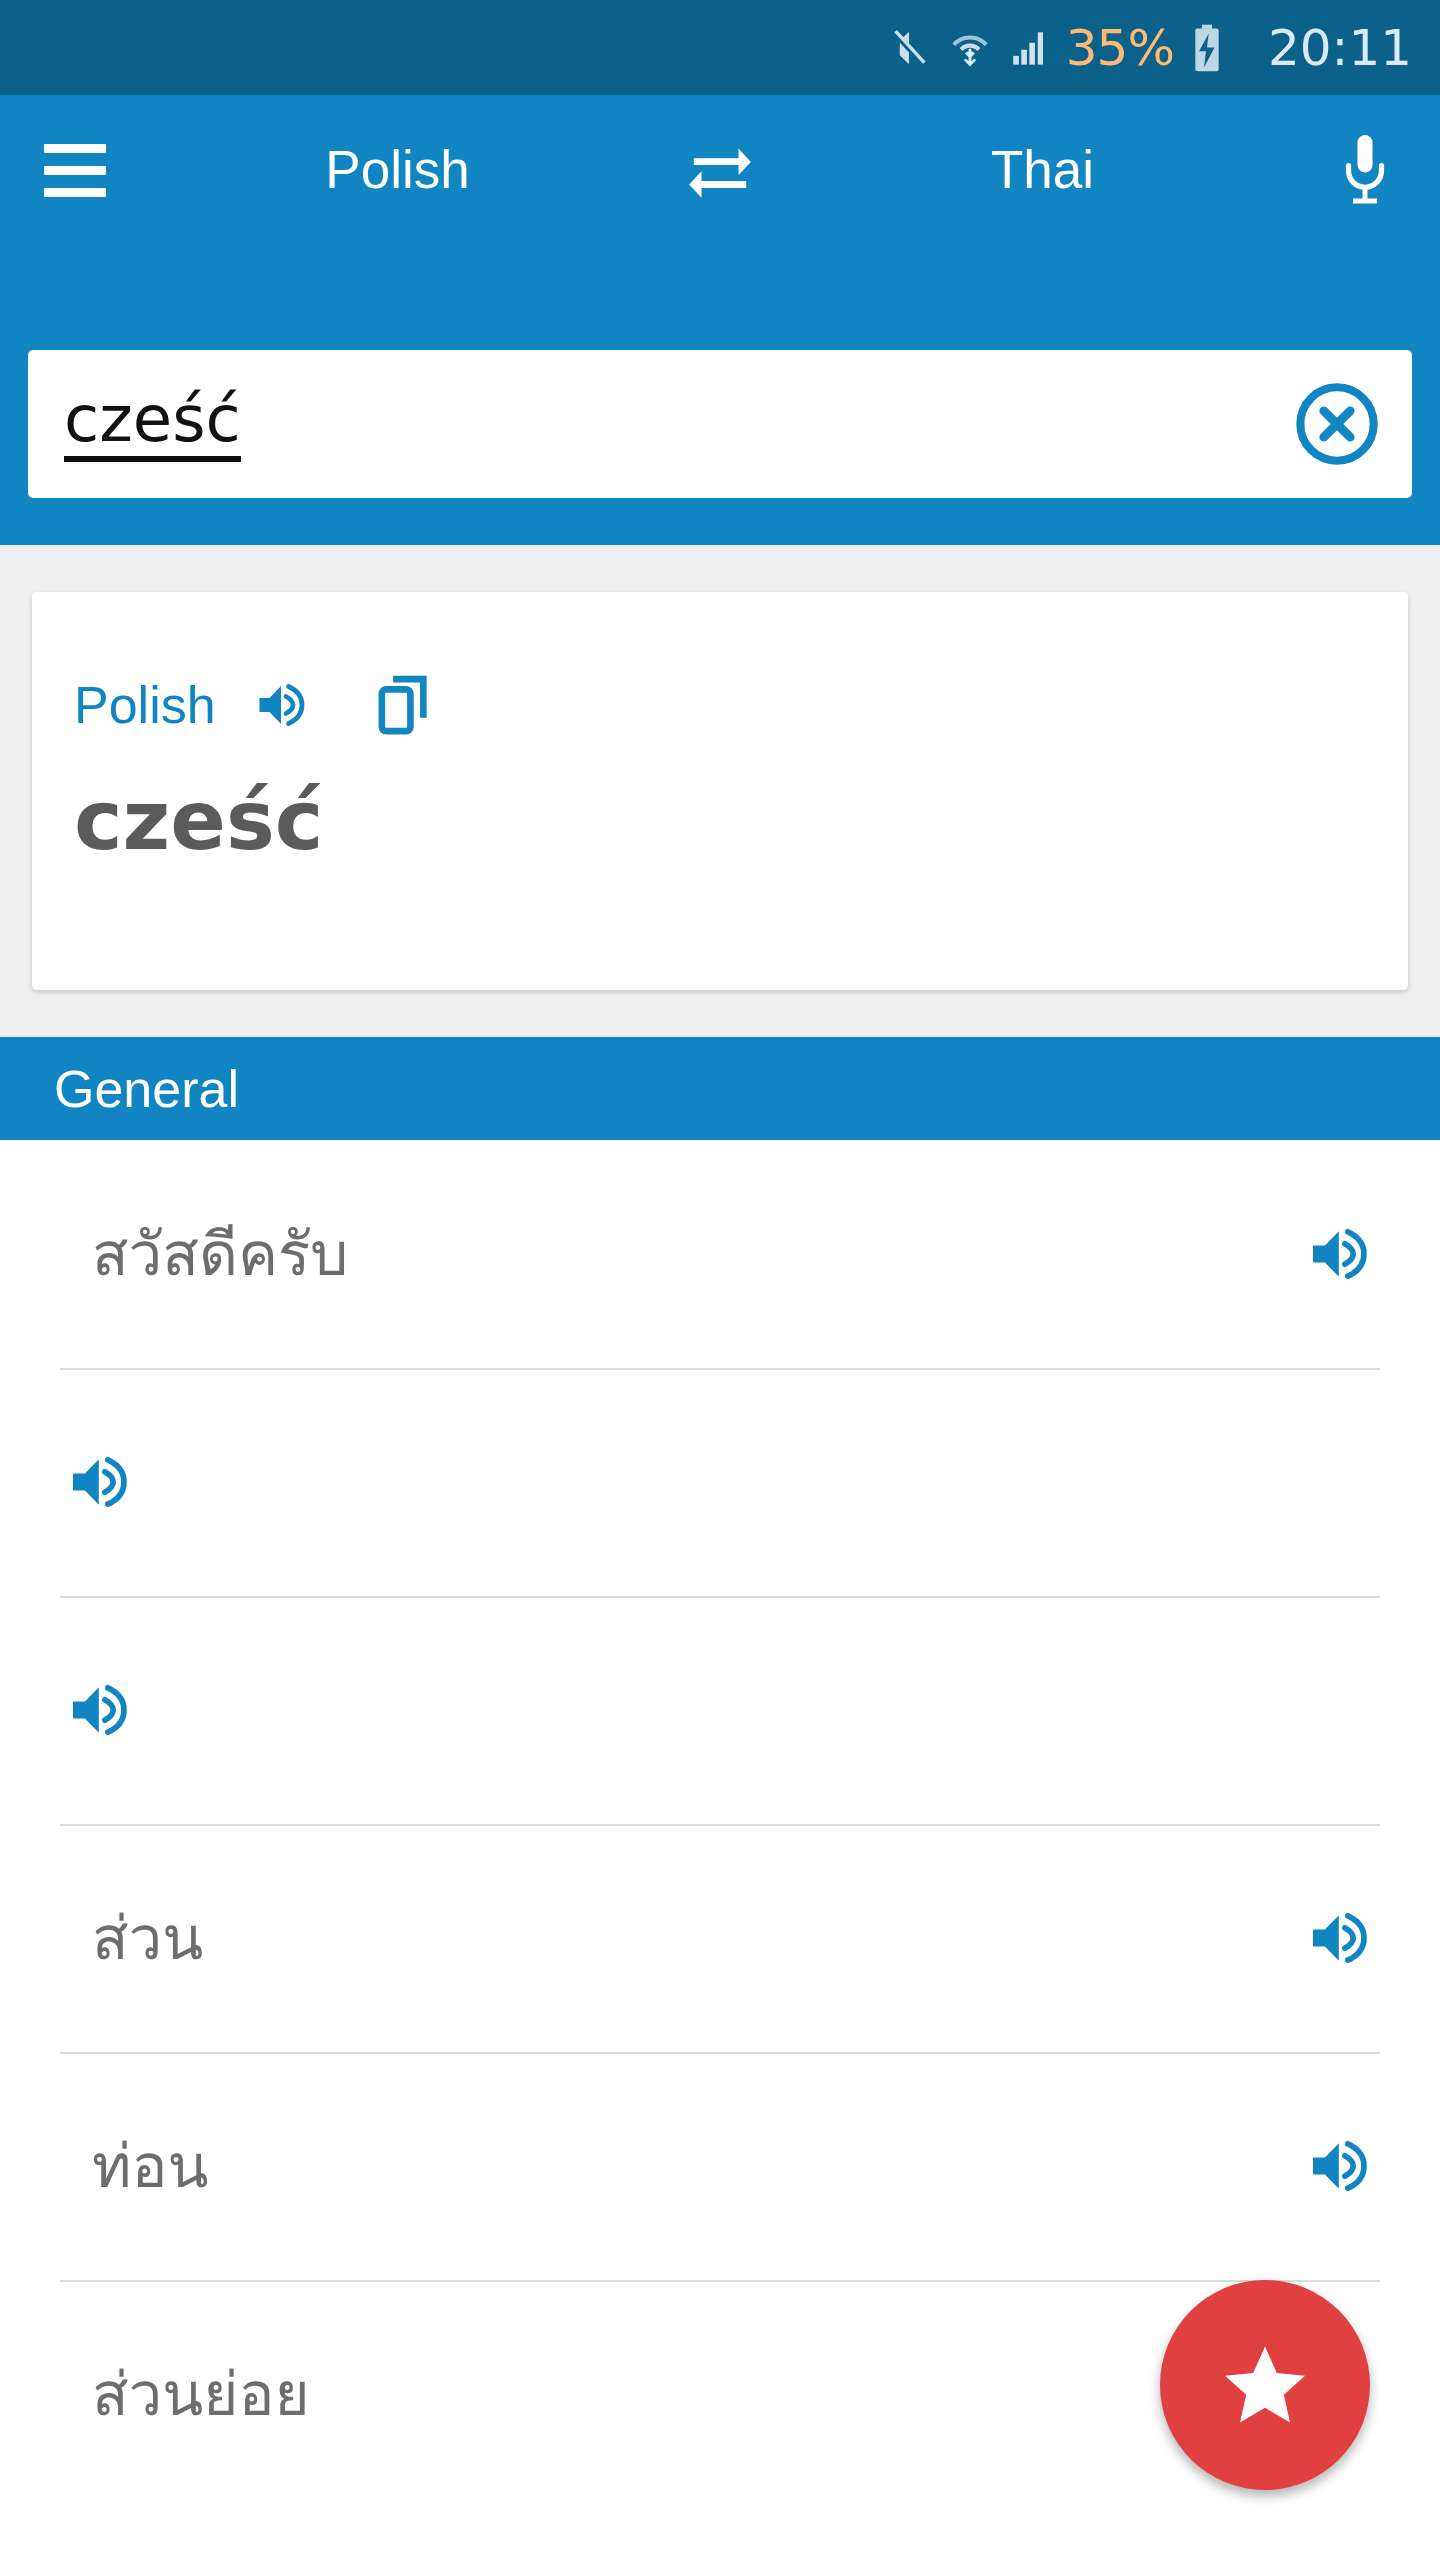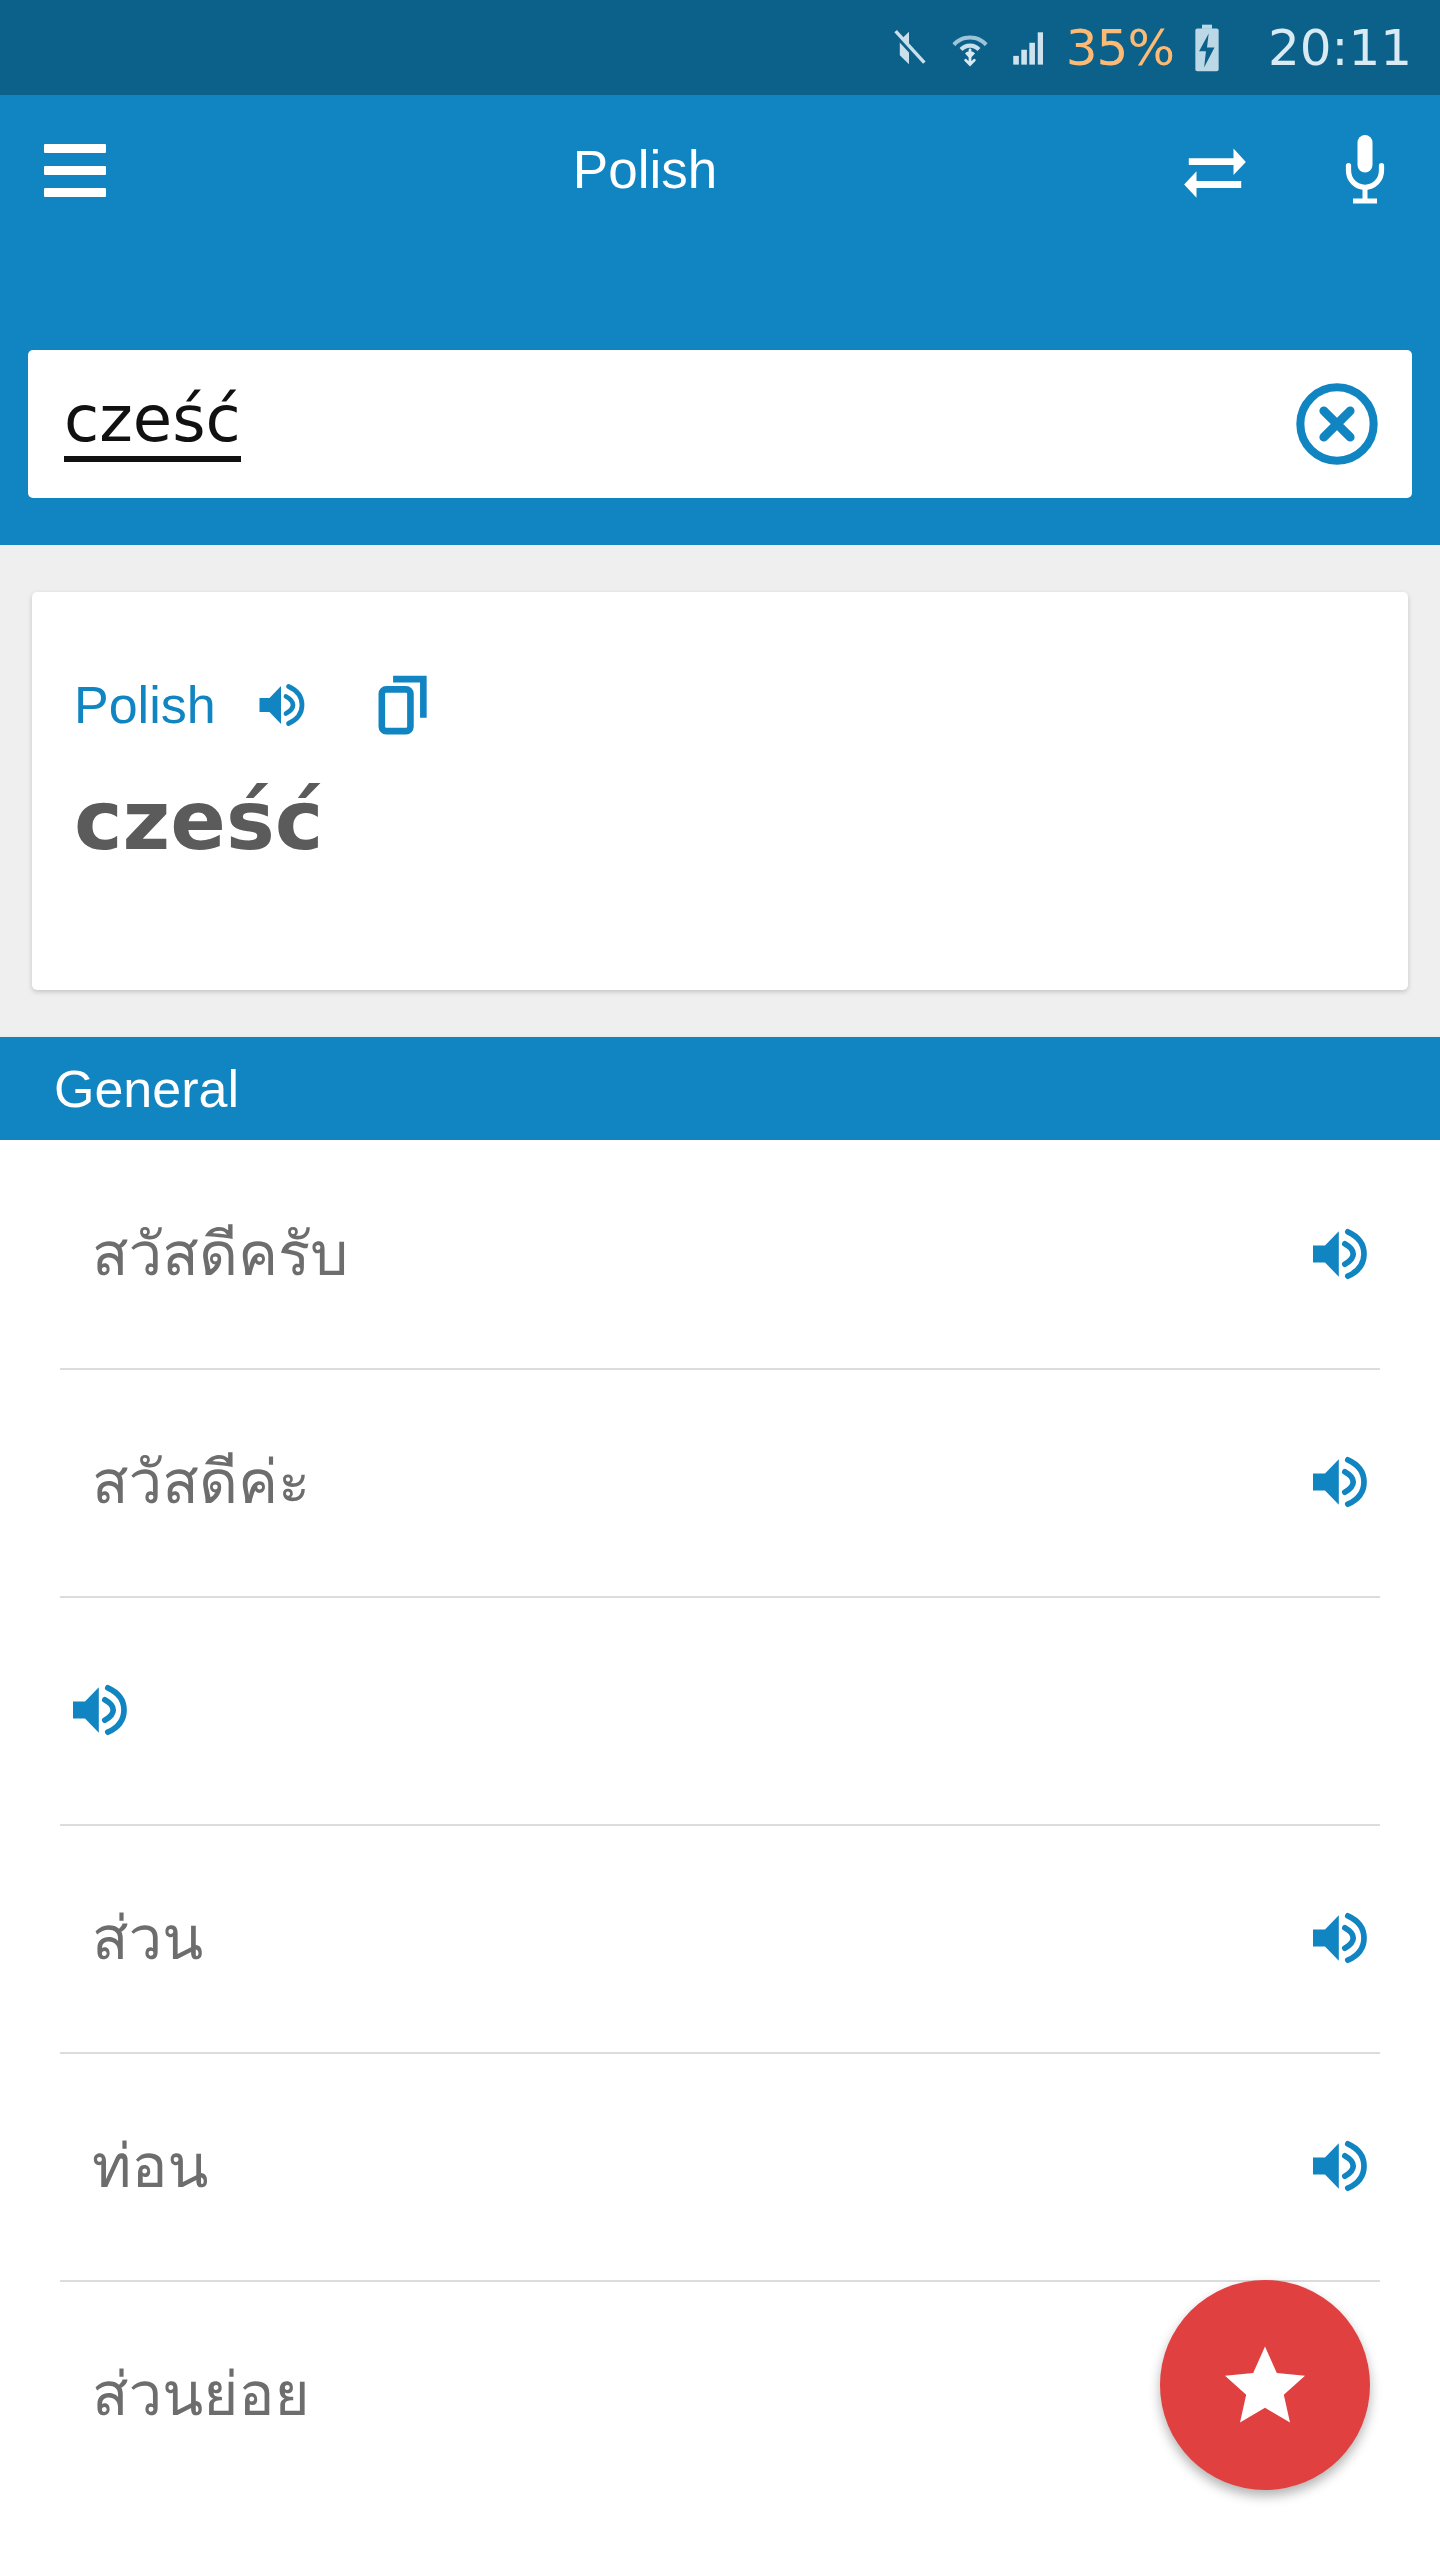--- a/index.html
+++ b/index.html
@@ -324,20 +324,21 @@
 
   <div class="lang-btn">Polish</div>
 
   <div class="swap-btn">
     <svg width="74" height="74" viewBox="0 0 24 24">
       <path d="M3.5 8.2 L18.0 8.2 L18.0 5.0 L22.0 9.4 L18.0 13.6 L18.0 10.4 L3.5 10.4 Z" fill="#ffffff"></path>
       <path d="M20.5 15.6 L6.0 15.6 L6.0 12.4 L2.0 16.7 L6.0 21.0 L6.0 17.8 L20.5 17.8 Z" fill="#ffffff"></path>
     </svg>
   </div>
 
+  <div class="lang-btn">Thai</div>
 
   <div class="mic-btn">
     <svg width="60" height="86" viewBox="0 0 24 32">
       <rect x="9" y="2" width="6" height="15" rx="3" fill="#ffffff"></rect>
       <path d="M5.4 14.2 L5.4 16.2 C5.4 20.0 8.3 22.9 12 22.9 C15.7 22.9 18.6 20.0 18.6 16.2 L18.6 14.2" stroke="#ffffff" stroke-width="2.1" fill="none" stroke-linecap="round"></path>
       <rect x="11.0" y="22.6" width="2.0" height="5.4" fill="#ffffff"></rect>
       <rect x="7.2" y="27.4" width="9.6" height="2.0" fill="#ffffff"></rect>
     </svg>
   </div>
 </div>
@@ -393,21 +394,20 @@
     <span class="result-speak">
       <svg width="72" height="72" viewBox="0 0 24 24">
         <path d="M3 9.2 L7.0 9.2 L11.6 4.4 L11.6 19.6 L7.0 14.8 L3 14.8 Z" fill="#1184c2"></path>
         <path d="M13.6 8.6 C15.4 9.6 16.4 10.7 16.4 12.0 C16.4 13.3 15.4 14.4 13.6 15.4" stroke="#1184c2" stroke-width="1.9" fill="none" stroke-linecap="round"></path>
         <path d="M14.6 4.6 C18.2 6.2 20.0 8.8 20.0 12.0 C20.0 15.2 18.2 17.8 14.6 19.4" stroke="#1184c2" stroke-width="1.9" fill="none" stroke-linecap="round"></path>
       </svg>
     </span>
   </div>
 
   <div class="result-row">
-    <span class="result-text">สวัสดีค่ะ</span>
     <span class="result-speak">
       <svg width="72" height="72" viewBox="0 0 24 24">
         <path d="M3 9.2 L7.0 9.2 L11.6 4.4 L11.6 19.6 L7.0 14.8 L3 14.8 Z" fill="#1184c2"></path>
         <path d="M13.6 8.6 C15.4 9.6 16.4 10.7 16.4 12.0 C16.4 13.3 15.4 14.4 13.6 15.4" stroke="#1184c2" stroke-width="1.9" fill="none" stroke-linecap="round"></path>
         <path d="M14.6 4.6 C18.2 6.2 20.0 8.8 20.0 12.0 C20.0 15.2 18.2 17.8 14.6 19.4" stroke="#1184c2" stroke-width="1.9" fill="none" stroke-linecap="round"></path>
       </svg>
     </span>
   </div>
 
   <div class="result-row">

